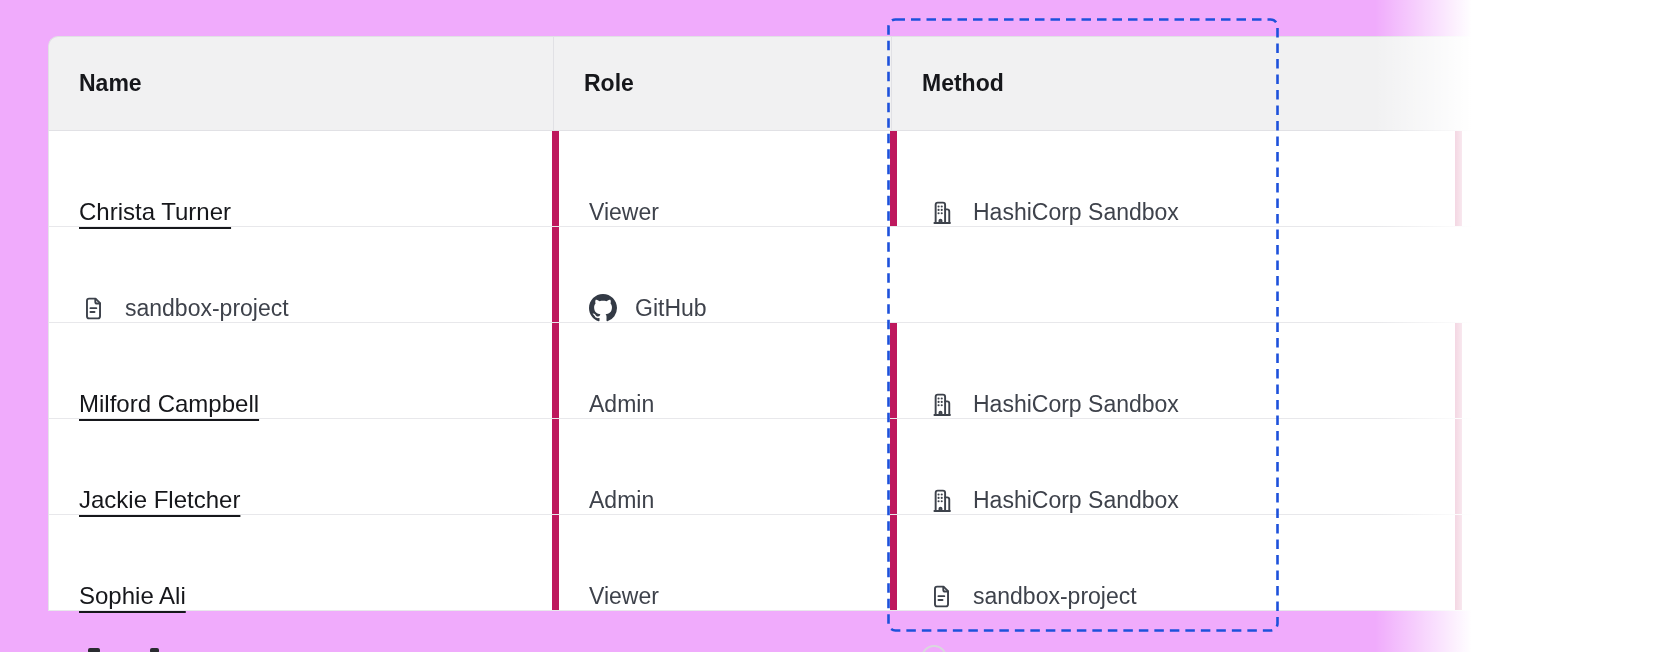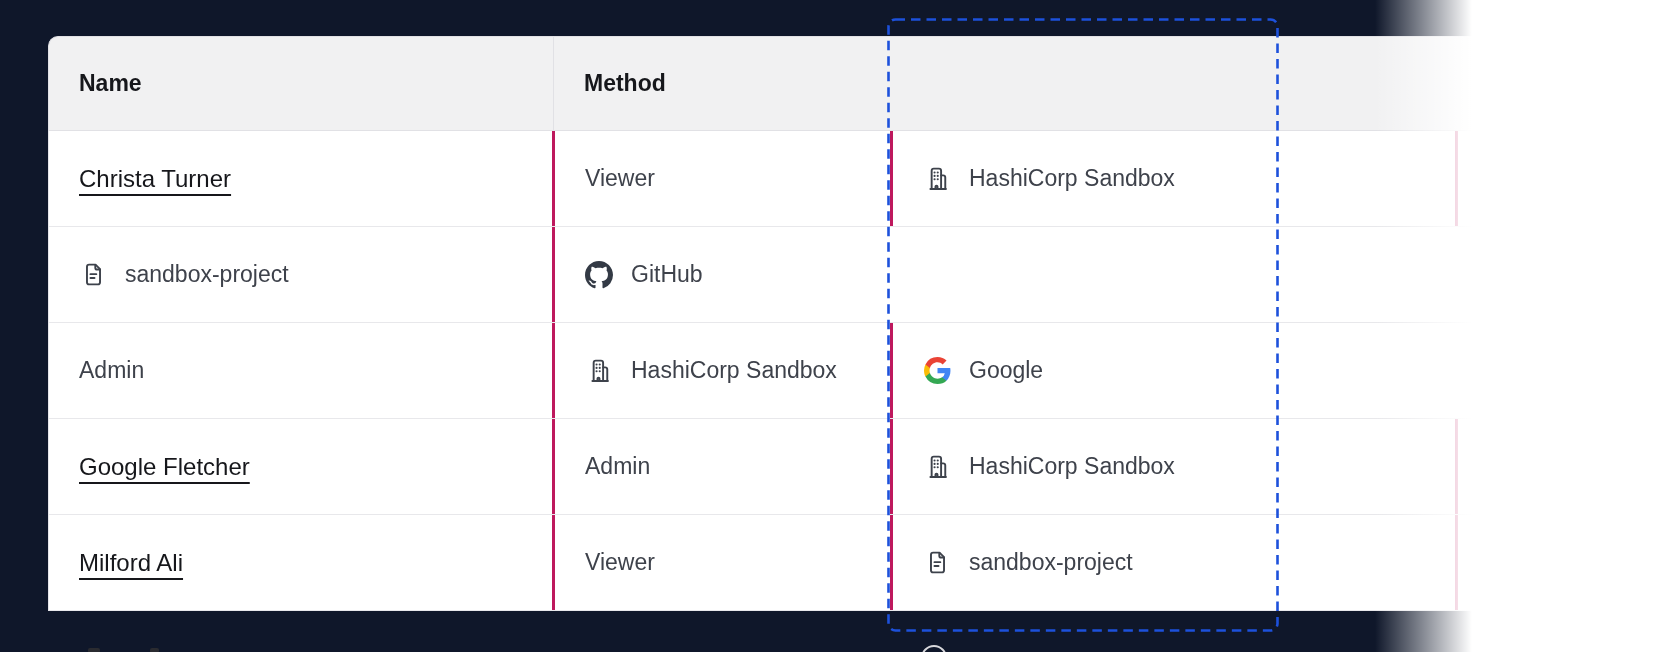--- a/index.html
+++ b/index.html
@@ -1,32 +1,32 @@
 <!DOCTYPE html>
 <html><head>
 <meta charset="utf-8">
 <style>
   html,body{margin:0;padding:0;}
   body{background:#ffffff;font-family:"Liberation Sans","DejaVu Sans",sans-serif;}
-  .stage{position:relative;width:1493px;height:652px;overflow:hidden;background:#0f172a;}
+  .stage{position:relative;width:1493px;height:652px;overflow:hidden;background:#f0abfc;}
 
   
   .table{position:absolute;left:48px;top:36px;width:1720px;}
   .thead{display:grid;grid-template-columns:504px 338px 565px 313px;height:95px;
          background:#f1f1f2;border:1px solid #e1e1e5;border-right:none;box-sizing:border-box;
          border-radius:10px 0 0 0;}
   .th{display:flex;align-items:center;padding-left:30px;font-size:23px;font-weight:bold;
       color:#16171b;box-sizing:border-box;}
   .th + .th{border-left:1px solid #e1e1e5;}
   .tbody{border-left:1px solid #e5e5e9;}
   .tr{display:grid;grid-template-columns:503px 338px 565px 313px;height:96px;
       border-bottom:1px solid #e8e8eb;background:#fff;box-sizing:border-box;}
-  .td{display:flex;align-items:center;gap:18px;padding-left:30px;font-size:23px;
+  .td{display:flex;align-items:flex-end;gap:18px;padding-left:30px;font-size:23px;
       color:#3e424b;box-sizing:border-box;}
-  .td + .td{border-left:3px solid #be185d;}
+  .td + .td{border-left:7px solid #be185d;}
   .name-link{color:#16171b;font-size:24px;text-decoration:underline;
              text-underline-offset:7px;text-decoration-thickness:2px;cursor:pointer;}
   .cell-icon{display:inline-flex;align-items:center;justify-content:center;width:28px;height:28px;flex:0 0 28px;}
 
   
   .scope-highlight{position:absolute;left:887px;top:18px;pointer-events:none;z-index:6;}
 
   
   .right-fade{position:absolute;top:0;right:0;width:118px;height:652px;z-index:5;pointer-events:none;
               background:linear-gradient(to right, rgba(255,255,255,0) 0%, #ffffff 82%);}
@@ -40,20 +40,23 @@
 </style>
 </head>
 <body>
 
 <div class="stage">
 
   <div class="table">
     <div class="thead">
       <div class="th">
           <span>Name</span>
+        </div>
+      <div class="th">
+          <span>Role</span>
         </div>
       <div class="th">
           <span>Method</span>
         </div>
     </div>
     <div class="tbody">
     <div class="tr">
       <div class="td">
         <a class="name-link">Christa Turner</a>
       </div>
@@ -106,20 +109,23 @@
               <svg width="28" height="28" viewBox="0 0 16 16" fill="#333a45">
                 <path fill-rule="evenodd" d="M8 0C3.58 0 0 3.58 0 8c0 3.54 2.29 6.53 5.47 7.59.4.07.55-.17.55-.38 0-.19-.01-.82-.01-1.49-2.01.37-2.53-.49-2.69-.94-.09-.23-.48-.94-.82-1.13-.28-.15-.68-.52-.01-.53.63-.01 1.08.58 1.23.82.72 1.21 1.87.87 2.33.66.07-.52.28-.87.51-1.07-1.78-.2-3.64-.89-3.64-3.95 0-.87.31-1.59.82-2.15-.08-.2-.36-1.02.08-2.12 0 0 .67-.21 2.2.82.64-.18 1.32-.27 2-.27s1.36.09 2 .27c1.53-1.04 2.2-.82 2.2-.82.44 1.1.16 1.92.08 2.12.51.56.82 1.27.82 2.15 0 3.07-1.87 3.75-3.65 3.95.29.25.54.73.54 1.48 0 1.07-.01 1.93-.01 2.2 0 .21.15.46.55.38A8.01 8.01 0 0 0 16 8c0-4.42-3.58-8-8-8z"></path>
               </svg>
             </span>
         <span>GitHub</span>
       </div>
     </div>
 
     <div class="tr">
       <div class="td">
+        <a class="name-link">Milford Campbell</a>
+      </div>
+      <div class="td">
         <span>Admin</span>
       </div>
       <div class="td">
         <span class="cell-icon">
               <svg width="27" height="27" viewBox="0 0 24 24" fill="none" stroke="#3d424b" stroke-width="1.7" stroke-linecap="round" stroke-linejoin="round">
                 <path d="M6.8 21.3 V5.1 a1.9 1.9 0 0 1 1.9 -1.9 h4.6 a1.9 1.9 0 0 1 1.9 1.9 v16.2"></path>
                 <path d="M15.2 9.2 h1.8 a1.9 1.9 0 0 1 1.9 1.9 v10.2"></path>
                 <path d="M5.7 21.3 h13.8"></path>
                 <path d="M10.2 21.3 v-2.1 a0.9 0.9 0 0 1 0.9 -0.9 a0.9 0.9 0 0 1 0.9 0.9 v2.1"></path>
                 <g fill="#3d424b" stroke="none">
@@ -142,21 +148,21 @@
                 <path fill="#FBBC05" d="M3.964 10.71A5.41 5.41 0 0 1 3.682 9c0-.593.102-1.17.282-1.71V4.958H.957A8.996 8.996 0 0 0 0 9c0 1.452.348 2.827.957 4.042l3.007-2.332z"></path>
                 <path fill="#EA4335" d="M9 3.58c1.321 0 2.508.454 3.44 1.345l2.582-2.58C13.463.891 11.426 0 9 0A8.997 8.997 0 0 0 .957 4.958L3.964 7.29C4.672 5.163 6.656 3.58 9 3.58z"></path>
               </svg>
             </span>
         <span>Google</span>
       </div>
     </div>
 
     <div class="tr">
       <div class="td">
-        <a class="name-link">Google Fletcher</a>
+        <a class="name-link">Jackie Fletcher</a>
       </div>
       <div class="td">
         <span>Admin</span>
       </div>
       <div class="td">
         <span class="cell-icon">
               <svg width="27" height="27" viewBox="0 0 24 24" fill="none" stroke="#3d424b" stroke-width="1.7" stroke-linecap="round" stroke-linejoin="round">
                 <path d="M6.8 21.3 V5.1 a1.9 1.9 0 0 1 1.9 -1.9 h4.6 a1.9 1.9 0 0 1 1.9 1.9 v16.2"></path>
                 <path d="M15.2 9.2 h1.8 a1.9 1.9 0 0 1 1.9 1.9 v10.2"></path>
                 <path d="M5.7 21.3 h13.8"></path>
@@ -178,21 +184,21 @@
               <svg width="28" height="28" viewBox="0 0 16 16" fill="#333a45">
                 <path fill-rule="evenodd" d="M8 0C3.58 0 0 3.58 0 8c0 3.54 2.29 6.53 5.47 7.59.4.07.55-.17.55-.38 0-.19-.01-.82-.01-1.49-2.01.37-2.53-.49-2.69-.94-.09-.23-.48-.94-.82-1.13-.28-.15-.68-.52-.01-.53.63-.01 1.08.58 1.23.82.72 1.21 1.87.87 2.33.66.07-.52.28-.87.51-1.07-1.78-.2-3.64-.89-3.64-3.95 0-.87.31-1.59.82-2.15-.08-.2-.36-1.02.08-2.12 0 0 .67-.21 2.2.82.64-.18 1.32-.27 2-.27s1.36.09 2 .27c1.53-1.04 2.2-.82 2.2-.82.44 1.1.16 1.92.08 2.12.51.56.82 1.27.82 2.15 0 3.07-1.87 3.75-3.65 3.95.29.25.54.73.54 1.48 0 1.07-.01 1.93-.01 2.2 0 .21.15.46.55.38A8.01 8.01 0 0 0 16 8c0-4.42-3.58-8-8-8z"></path>
               </svg>
             </span>
         <span>GitHub</span>
       </div>
     </div>
 
     <div class="tr">
       <div class="td">
-        <a class="name-link">Milford Ali</a>
+        <a class="name-link">Sophie Ali</a>
       </div>
       <div class="td">
         <span>Viewer</span>
       </div>
       <div class="td">
         <span class="cell-icon">
               <svg width="27" height="27" viewBox="0 0 24 24" fill="none" stroke="#3d424b" stroke-width="1.7" stroke-linecap="round" stroke-linejoin="round">
                 <path d="M13.8 3.2 H8.1 a1.9 1.9 0 0 0 -1.9 1.9 v13.8 a1.9 1.9 0 0 0 1.9 1.9 h7.8 a1.9 1.9 0 0 0 1.9 -1.9 V7.2 Z"></path>
                 <path d="M13.6 3.5 v2.4 a1.7 1.7 0 0 0 1.7 1.7 h2.4"></path>
                 <path d="M9.3 11.7 h5.2"></path>

